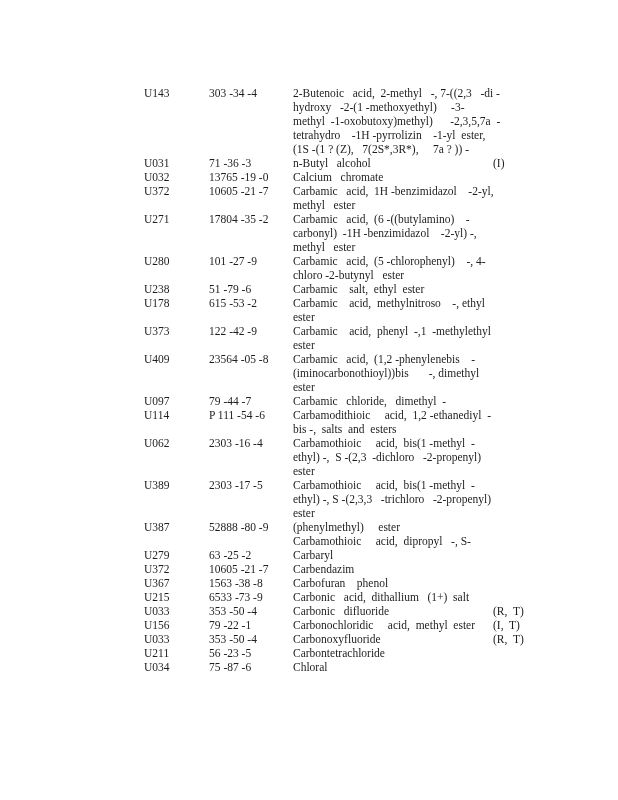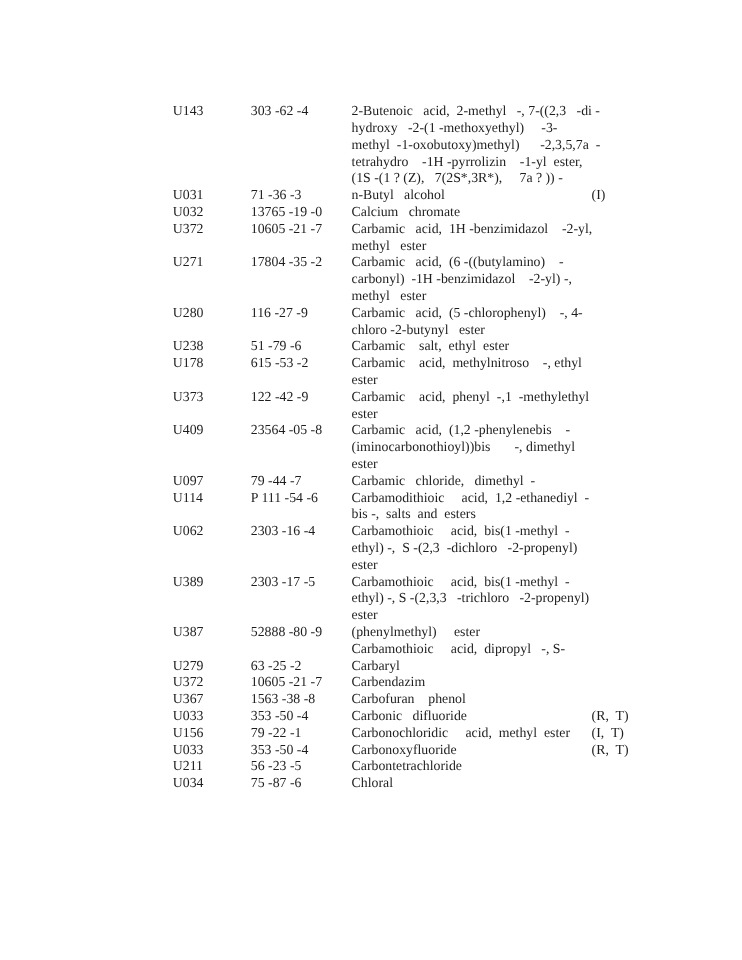--- a/index.html
+++ b/index.html
@@ -48,21 +48,21 @@
     white-space: pre;
   }
 </style>
 </head>
 <body>
 
 <div class="page">
   <div class="wtable">
       <div class="row">
         <div class="col code">U143</div>
-        <div class="col cas">303 -62 -4</div>
+        <div class="col cas">303 -34 -4</div>
         <div class="col name">
           <div class="nline">2-Butenoic   acid,  2-methyl   -, 7-((2,3   -di -</div>
           <div class="nline">hydroxy   -2-(1 -methoxyethyl)     -3-</div>
           <div class="nline">methyl  -1-oxobutoxy)methyl)      -2,3,5,7a  -</div>
           <div class="nline">tetrahydro    -1H -pyrrolizin    -1-yl  ester,</div>
           <div class="nline">(1S -(1 ? (Z),   7(2S*,3R*),     7a ? )) -</div>
         </div>
       </div>
       <div class="row">
         <div class="col code">U031</div>
@@ -91,21 +91,21 @@
         <div class="col code">U271</div>
         <div class="col cas">17804 -35 -2</div>
         <div class="col name">
           <div class="nline">Carbamic   acid,  (6 -((butylamino)    -</div>
           <div class="nline">carbonyl)  -1H -benzimidazol    -2-yl) -,</div>
           <div class="nline">methyl   ester</div>
         </div>
       </div>
       <div class="row">
         <div class="col code">U280</div>
-        <div class="col cas">116 -27 -9</div>
+        <div class="col cas">101 -27 -9</div>
         <div class="col name">
           <div class="nline">Carbamic   acid,  (5 -chlorophenyl)    -, 4-</div>
           <div class="nline">chloro -2-butynyl   ester</div>
         </div>
       </div>
       <div class="row">
         <div class="col code">U238</div>
         <div class="col cas">51 -79 -6</div>
         <div class="col name">
           <div class="nline">Carbamic    salt,  ethyl  ester</div>
@@ -189,20 +189,27 @@
         <div class="col cas">10605 -21 -7</div>
         <div class="col name">
           <div class="nline">Carbendazim</div>
         </div>
       </div>
       <div class="row">
         <div class="col code">U367</div>
         <div class="col cas">1563 -38 -8</div>
         <div class="col name">
           <div class="nline">Carbofuran    phenol</div>
+        </div>
+      </div>
+      <div class="row">
+        <div class="col code">U215</div>
+        <div class="col cas">6533 -73 -9</div>
+        <div class="col name">
+          <div class="nline">Carbonic   acid,  dithallium   (1+)  salt</div>
         </div>
       </div>
       <div class="row">
         <div class="col code">U033</div>
         <div class="col cas">353 -50 -4</div>
         <div class="col name">
           <div class="nline">Carbonic   difluoride</div>
         </div>
         <div class="col hazard">(R,  T)</div>
       </div>

